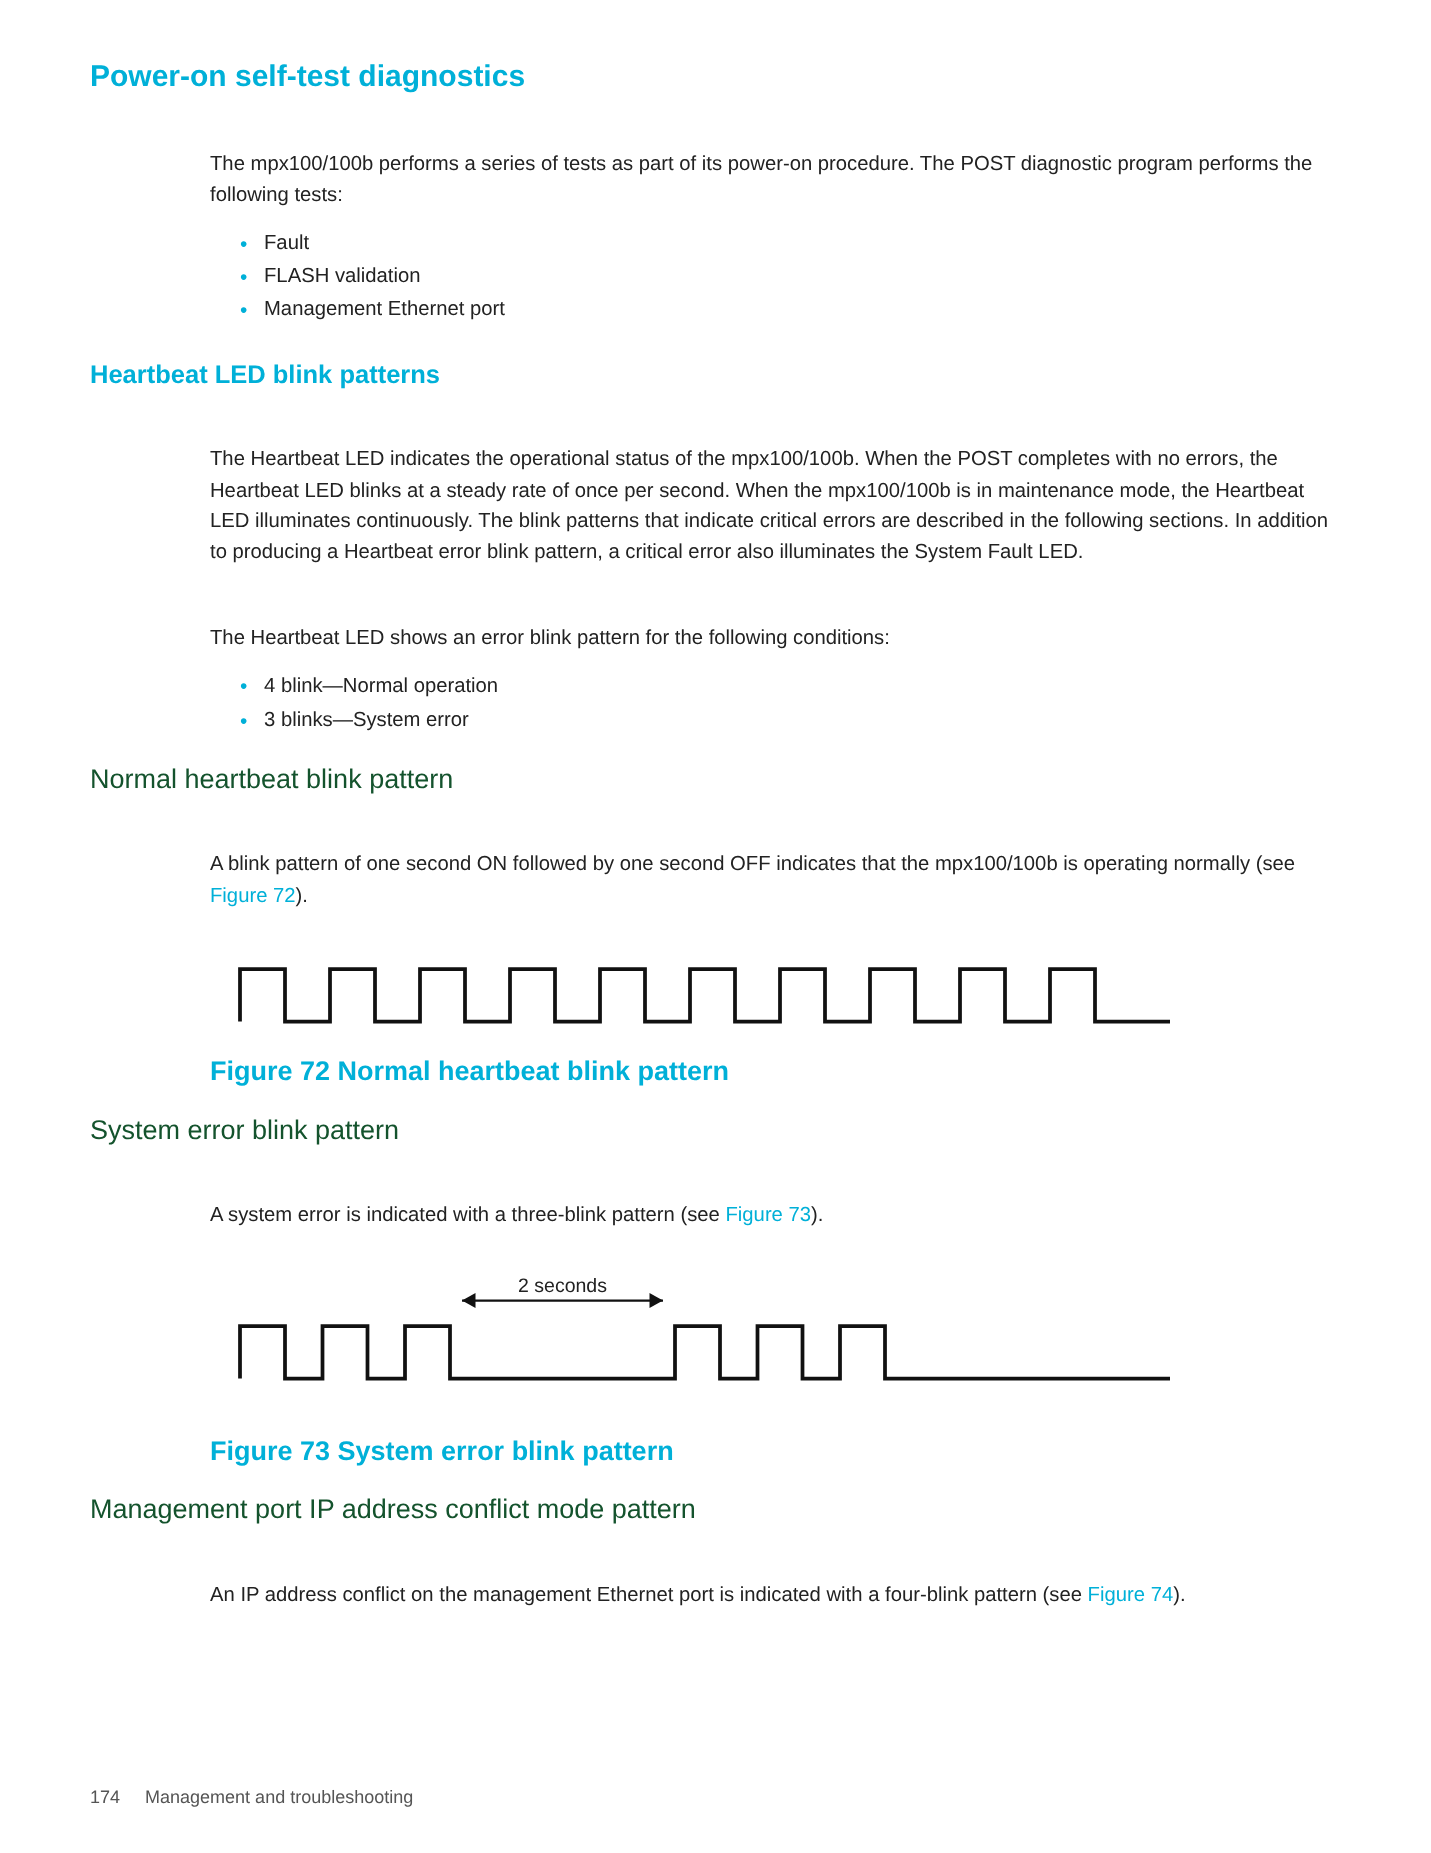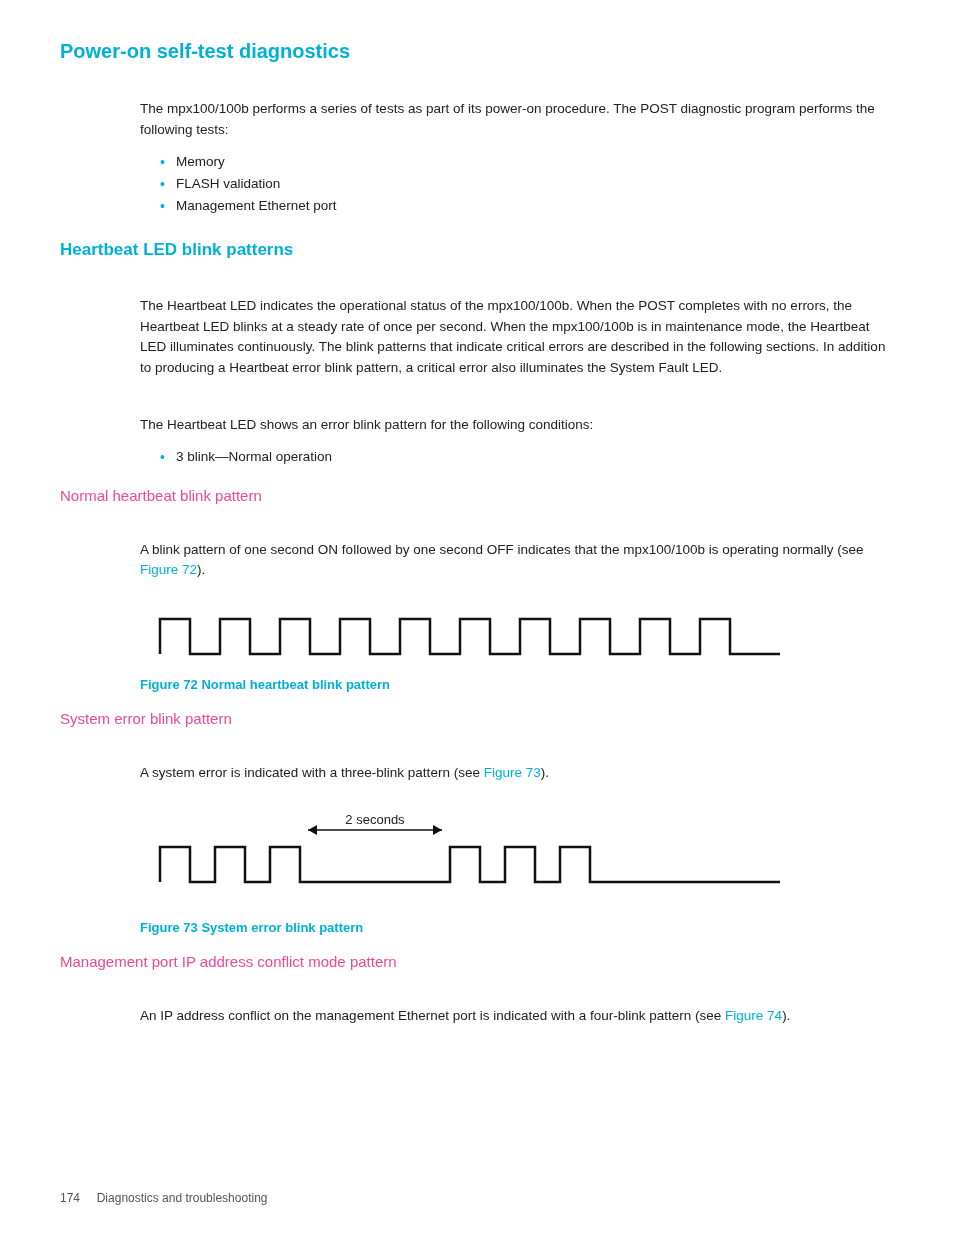--- a/index.html
+++ b/index.html
@@ -19,22 +19,22 @@
       margin-bottom: 14px;
     }
     h2 {
       color: #00b0d8;
       font-size: 17px;
       font-weight: bold;
       margin-top: 22px;
       margin-bottom: 10px;
     }
     h3 {
-      color: #ec4899;
-      font-size: 15px;
+      color: #14532d;
+      font-size: 18px;
       font-weight: normal;
       margin-top: 18px;
       margin-bottom: 8px;
     }
     .body-text {
       margin-left: 80px;
       margin-bottom: 10px;
       line-height: 1.55;
       margin-top: 36px;
     }
@@ -56,21 +56,21 @@
       font-size: 14px;
     }
     .figure-container {
       margin-left: 80px;
       margin-top: 18px;
       margin-bottom: 8px;
     }
     .figure-caption {
       color: #00b0d8;
       font-weight: bold;
-      font-size: 13px;
+      font-size: 18px;
       margin-top: 6px;
       margin-left: 80px;
       margin-bottom: 14px;
     }
     .link-text {
       color: #00b0d8;
       text-decoration: none;
     }
     
     .blink-diagram {
@@ -87,33 +87,34 @@
     }
   </style>
 </head>
 <body>
 
 <h1>Power-on self-test diagnostics</h1>
 
 <p class="body-text">The mpx100/100b performs a series of tests as part of its power-on procedure. The POST diagnostic program performs the following tests:</p>
 
 <ul class="bullet-list">
-  <li>Memory</li>
+  <li>Fault</li>
   <li>FLASH validation</li>
   <li>Management Ethernet port</li>
 </ul>
 
 <h2>Heartbeat LED blink patterns</h2>
 
 <p class="body-text">The Heartbeat LED indicates the operational status of the mpx100/100b. When the POST completes with no errors, the Heartbeat LED blinks at a steady rate of once per second. When the mpx100/100b is in maintenance mode, the Heartbeat LED illuminates continuously. The blink patterns that indicate critical errors are described in the following sections. In addition to producing a Heartbeat error blink pattern, a critical error also illuminates the System Fault LED.</p>
 
 <p class="body-text">The Heartbeat LED shows an error blink pattern for the following conditions:</p>
 
 <ul class="bullet-list">
-  <li>3 blink—Normal operation</li>
+  <li>4 blink—Normal operation</li>
+  <li>3 blinks—System error</li>
 </ul>
 
 <h3>Normal heartbeat blink pattern</h3>
 
 <p class="body-text">
   A blink pattern of one second ON followed by one second OFF indicates that the mpx100/100b
   is operating normally (see <a class="link-text">Figure 72</a>).
 </p>
 
 <div class="figure-container">
@@ -184,14 +185,14 @@
 
 <h3>Management port IP address conflict mode pattern</h3>
 
 <p class="body-text">
   An IP address conflict on the management Ethernet port is indicated with a four-blink pattern (see
   <a class="link-text">Figure 74</a>).
 </p>
 
 <div class="page-footer">
   <span>174</span>&nbsp;&nbsp;&nbsp;&nbsp;
-  <span>Diagnostics and troubleshooting</span>
+  <span>Management and troubleshooting</span>
 </div>
 
 </body></html>

